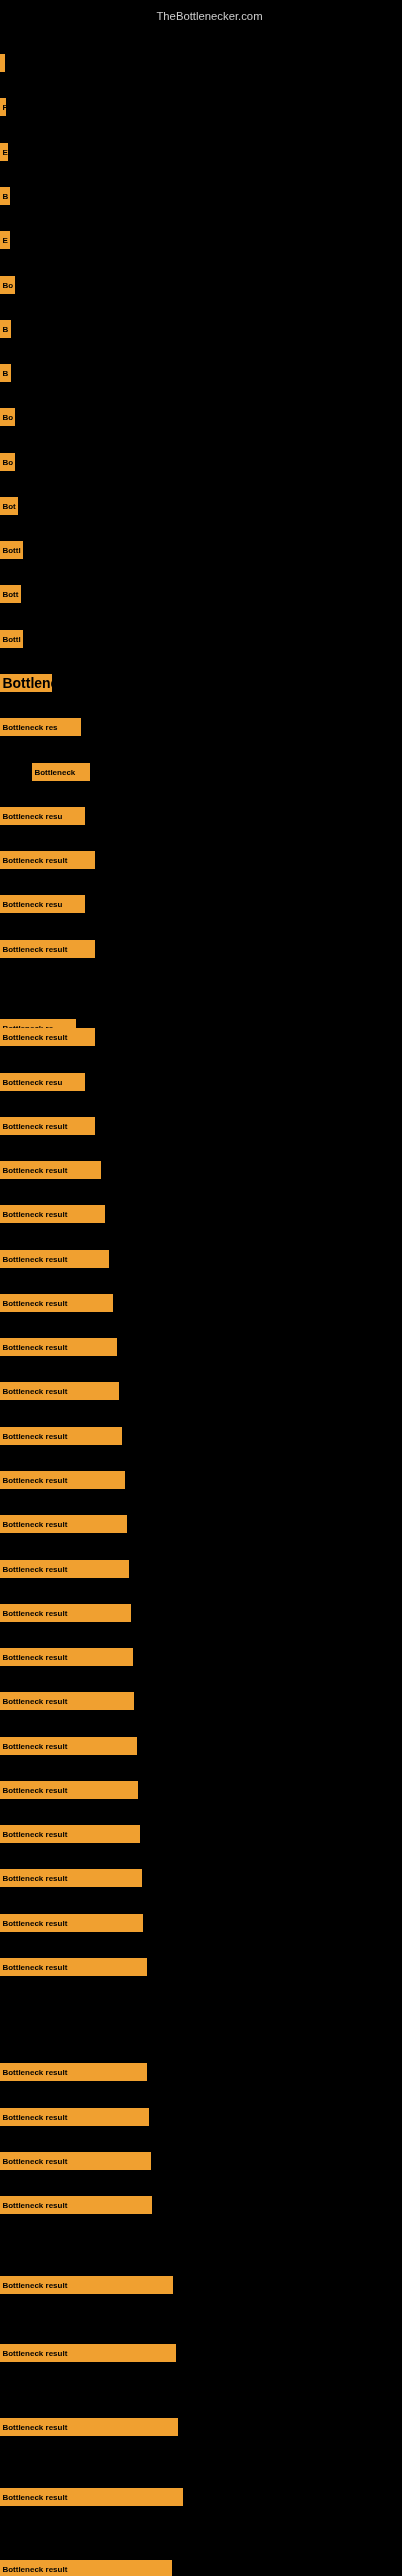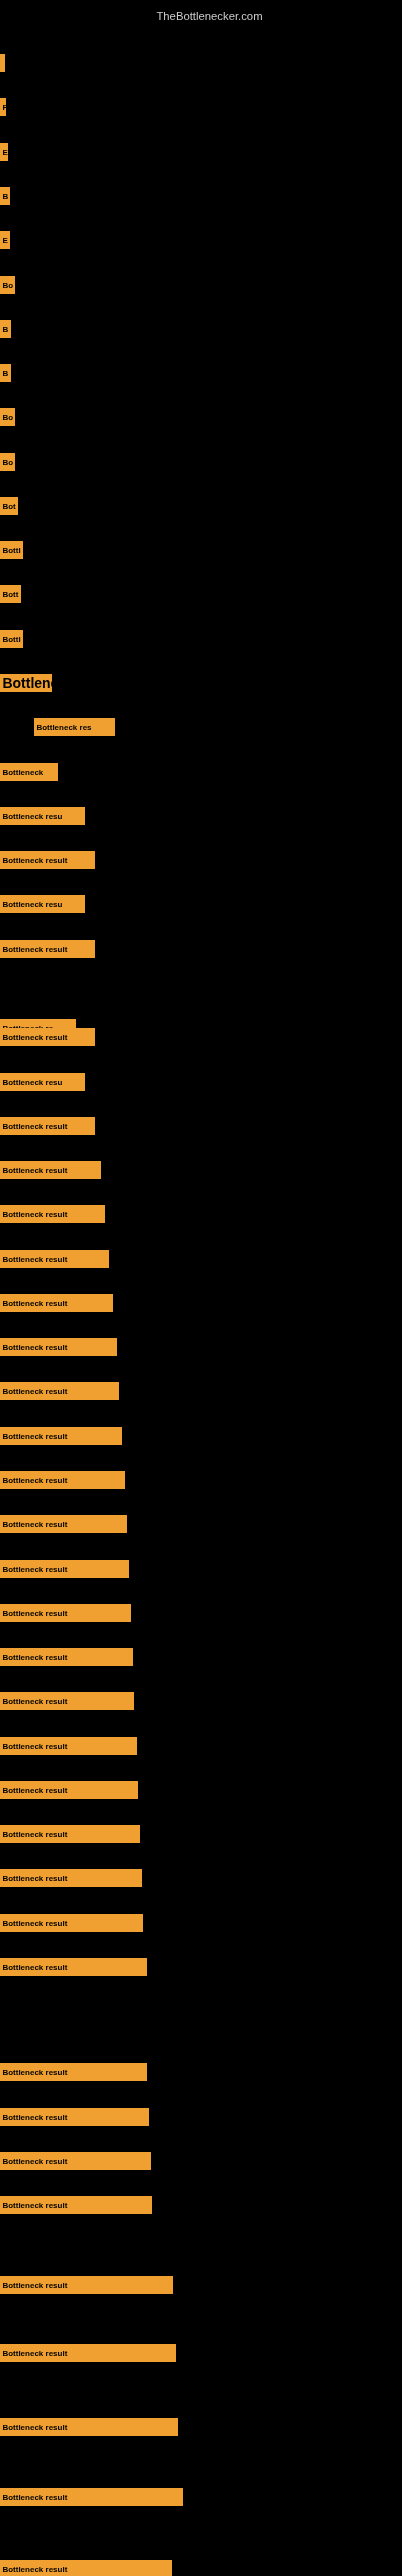--- a/index.html
+++ b/index.html
@@ -76,24 +76,24 @@
     </div>
     <div style="position: absolute; top: 559px; left: 0px; height: 22.5px; display: flex; align-items: center;">
       <div style="background-color: rgb(240, 160, 48); height: 17.7px; width: 21px; display: flex; align-items: center; padding: 0px 2.4px; font-size: 8px; font-weight: bold; color: rgb(0, 0, 0); overflow: hidden; white-space: nowrap;">Bott</div>
     </div>
     <div style="position: absolute; top: 604px; left: 0px; height: 22.5px; display: flex; align-items: center;">
       <div style="background-color: rgb(240, 160, 48); height: 17.7px; width: 22.5px; display: flex; align-items: center; padding: 0px 2.4px; font-size: 8px; font-weight: bold; color: rgb(0, 0, 0); overflow: hidden; white-space: nowrap;">Bottl</div>
     </div>
     <div style="position: absolute; top: 648px; left: 0px; height: 22.5px; display: flex; align-items: center;">
       <div style="background-color: rgb(240, 160, 48); height: 17.7px; width: 52px; display: flex; align-items: center; padding: 0px 2.4px; font-size: 14px; font-weight: bold; color: rgb(0, 0, 0); overflow: hidden; white-space: nowrap;">Bottlenec</div>
     </div>
-    <div style="position: absolute; top: 692px; left: 0px; height: 22.5px; display: flex; align-items: center; margin-left: 34px;">
+    <div style="position: absolute; top: 692px; left: 0px; height: 22.5px; display: flex; align-items: center;">
       <div style="background-color: rgb(240, 160, 48); height: 17.7px; width: 81px; display: flex; align-items: center; padding: 0px 2.4px; font-size: 8px; font-weight: bold; color: rgb(0, 0, 0); overflow: hidden; white-space: nowrap;">Bottleneck res</div>
     </div>
-    <div style="position: absolute; top: 737px; left: 0px; height: 22.5px; display: flex; align-items: center;">
+    <div style="position: absolute; top: 737px; left: 0px; height: 22.5px; display: flex; align-items: center; padding-left: 32px;">
       <div style="background-color: rgb(240, 160, 48); height: 17.7px; width: 58px; display: flex; align-items: center; padding: 0px 2.4px; font-size: 8px; font-weight: bold; color: rgb(0, 0, 0); overflow: hidden; white-space: nowrap;">Bottleneck</div>
     </div>
     <div style="position: absolute; top: 781px; left: 0px; height: 22.5px; display: flex; align-items: center;">
       <div style="background-color: rgb(240, 160, 48); height: 17.7px; width: 85px; display: flex; align-items: center; padding: 0px 2.4px; font-size: 8px; font-weight: bold; color: rgb(0, 0, 0); overflow: hidden; white-space: nowrap;">Bottleneck resu</div>
     </div>
     <div style="position: absolute; top: 825px; left: 0px; height: 22.5px; display: flex; align-items: center;">
       <div style="background-color: rgb(240, 160, 48); height: 17.7px; width: 95px; display: flex; align-items: center; padding: 0px 2.4px; font-size: 8px; font-weight: bold; color: rgb(0, 0, 0); overflow: hidden; white-space: nowrap;">Bottleneck result</div>
     </div>
     <div style="position: absolute; top: 869px; left: 0px; height: 22.5px; display: flex; align-items: center;">
       <div style="background-color: rgb(240, 160, 48); height: 17.7px; width: 85px; display: flex; align-items: center; padding: 0px 2.4px; font-size: 8px; font-weight: bold; color: rgb(0, 0, 0); overflow: hidden; white-space: nowrap;">Bottleneck resu</div>

